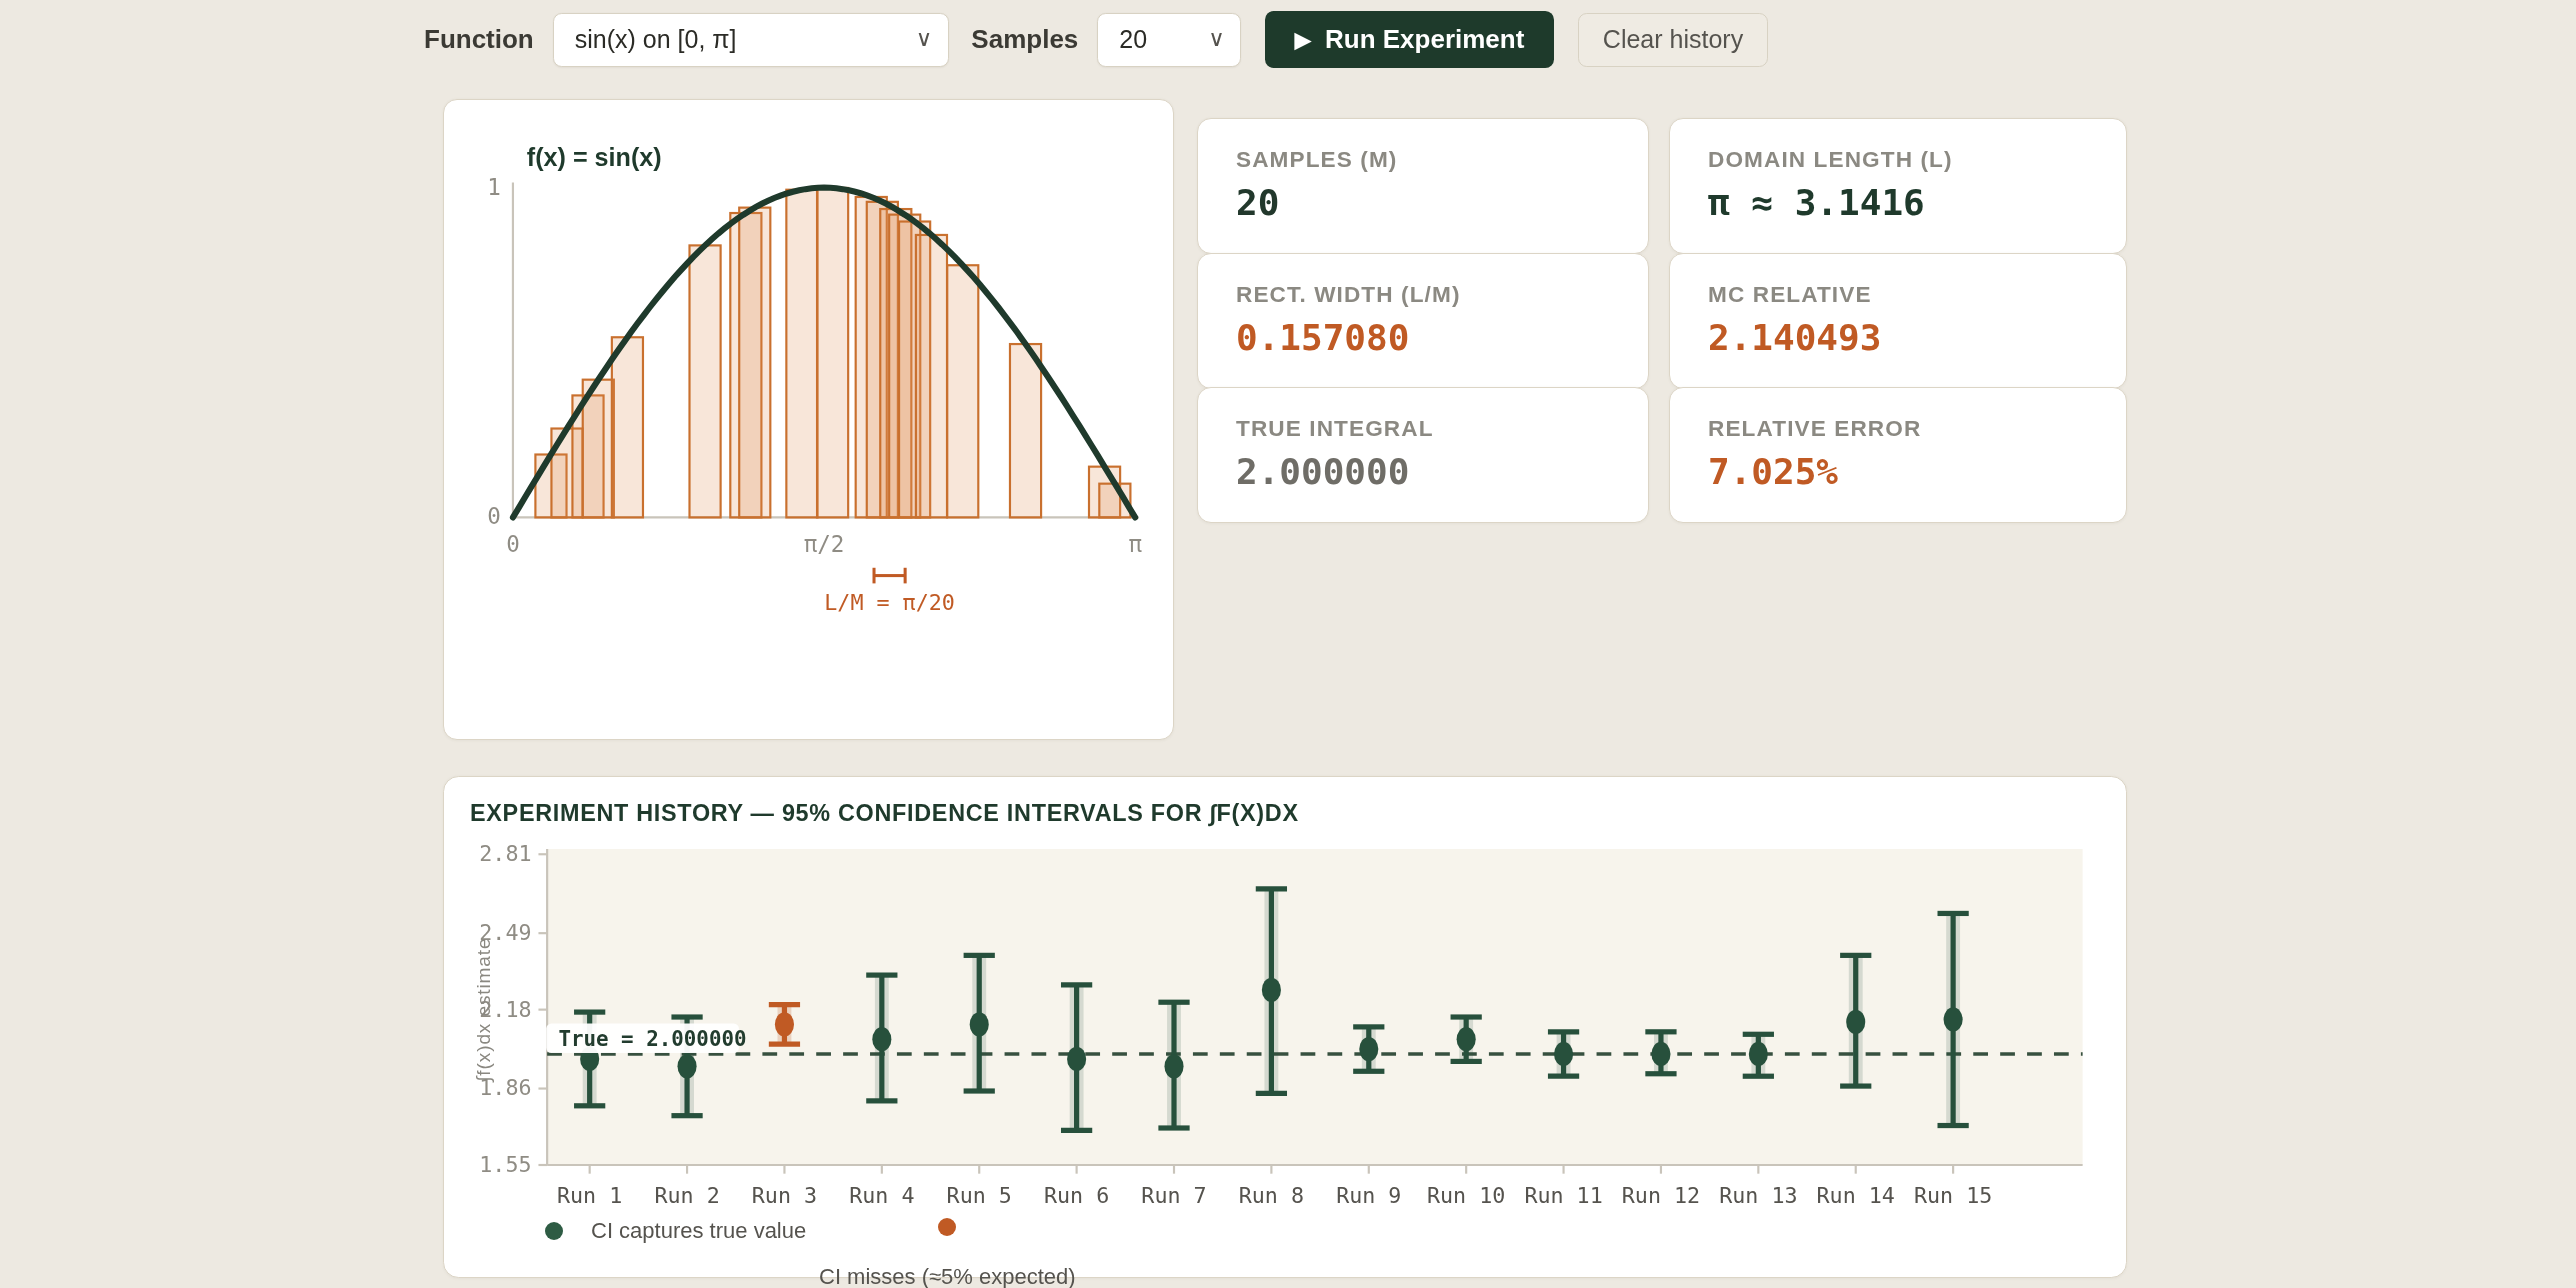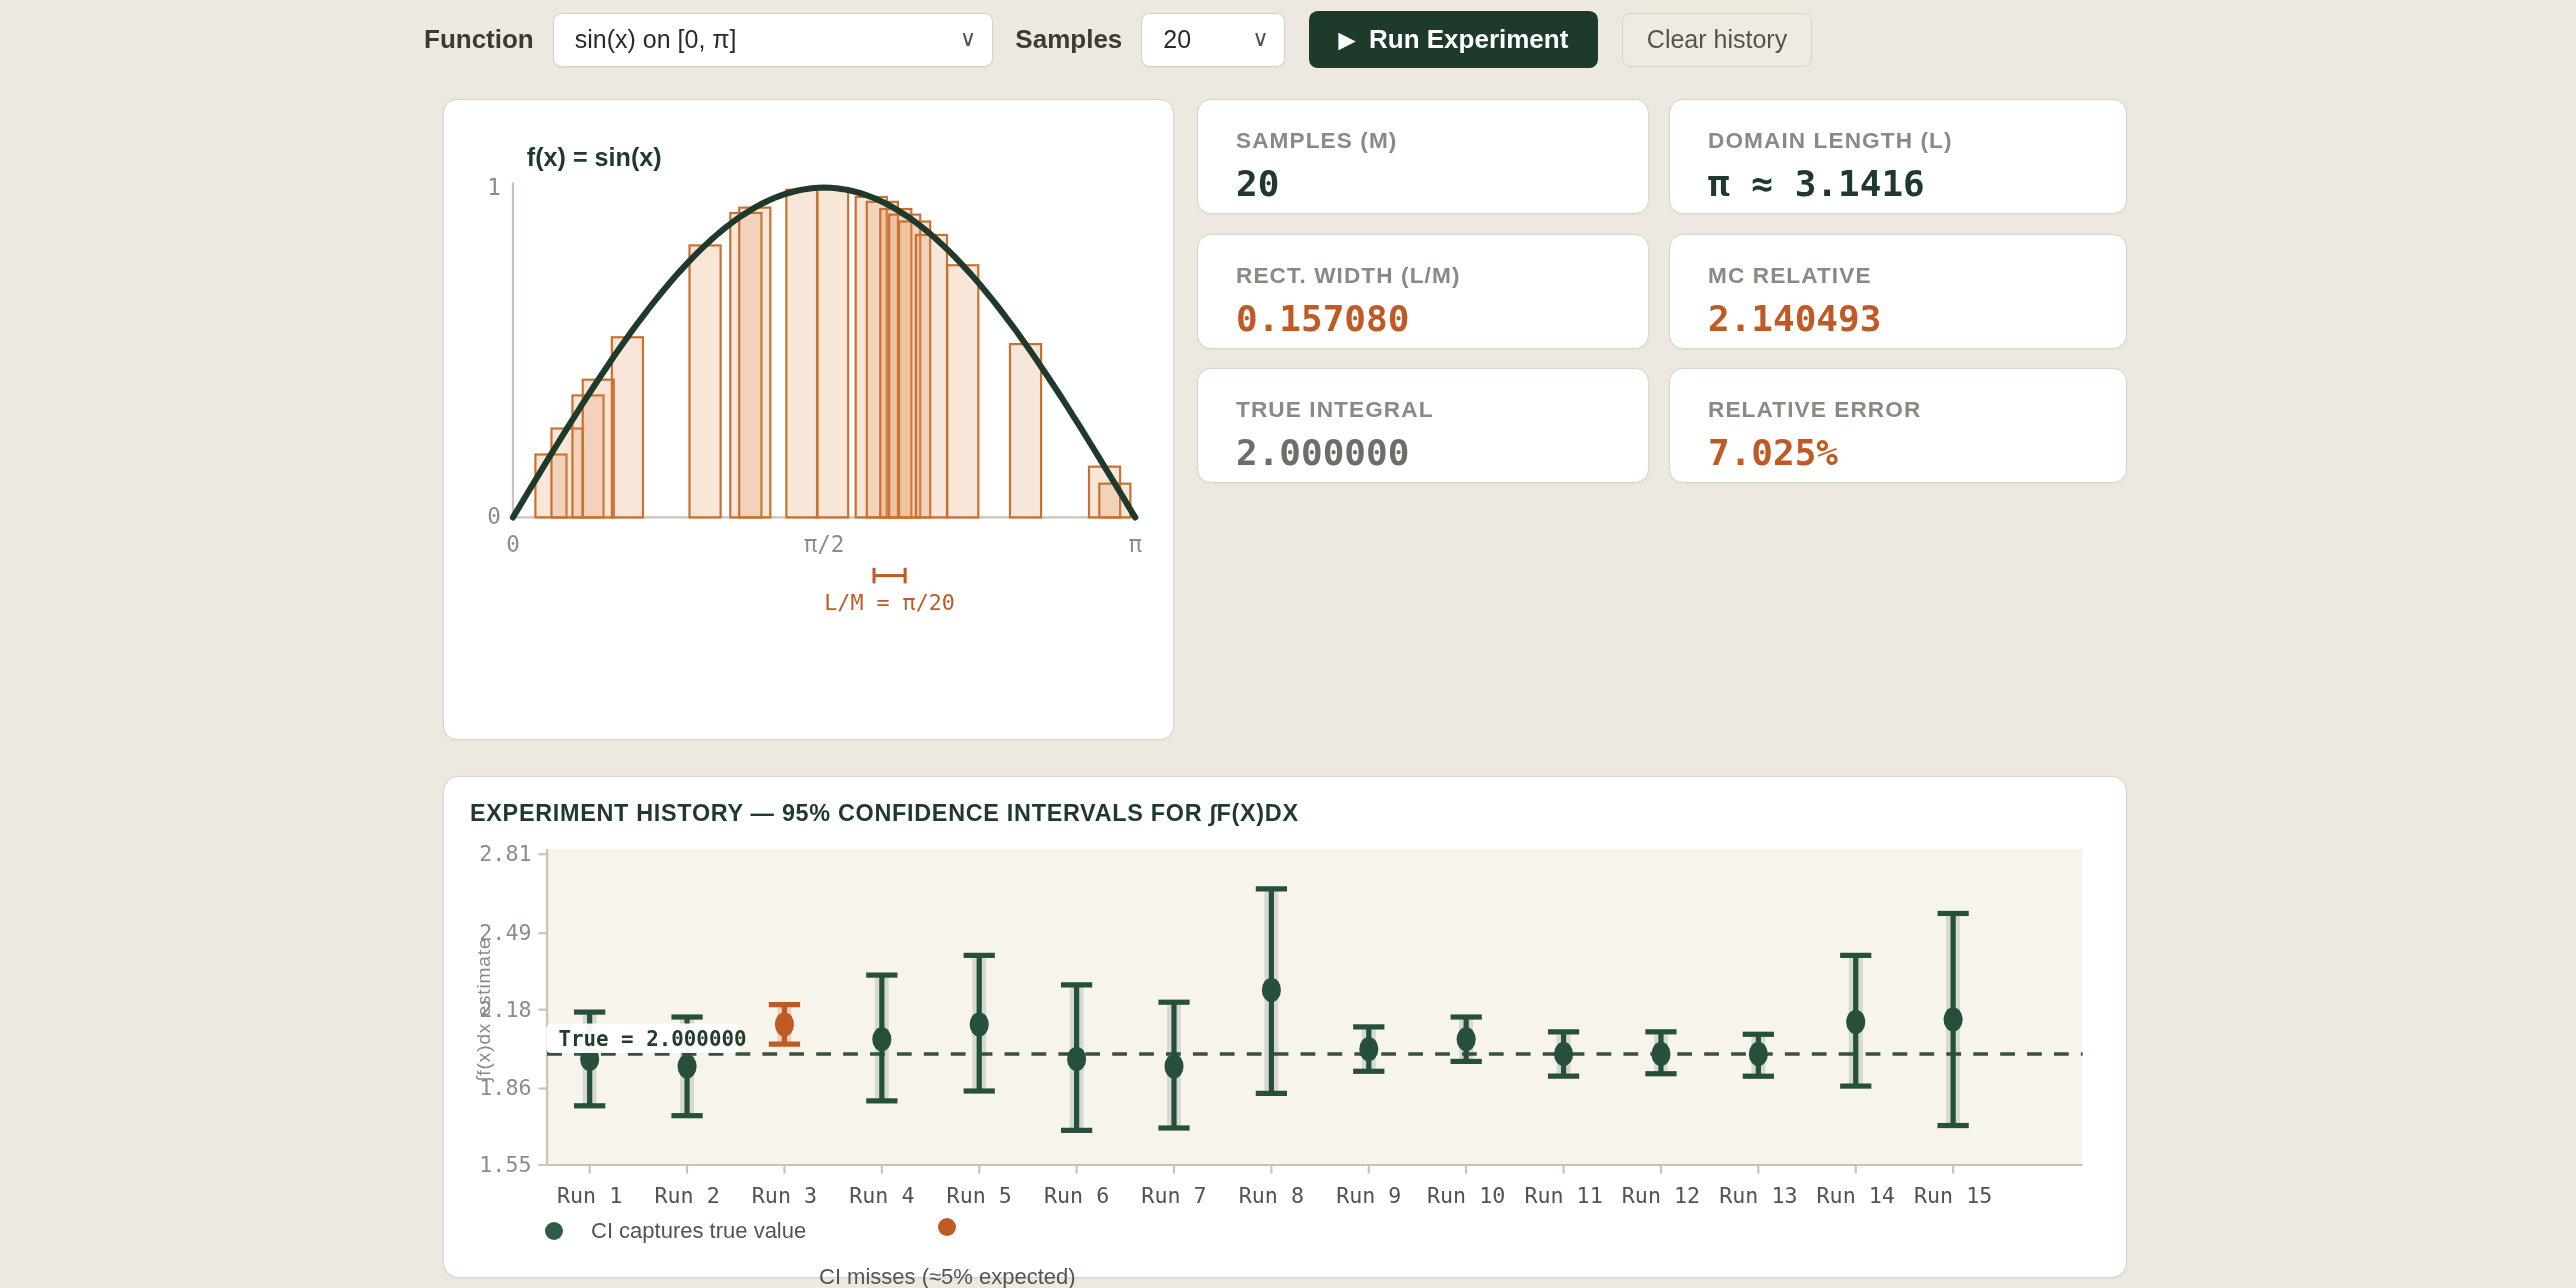--- a/index.html
+++ b/index.html
@@ -13,42 +13,42 @@
 
   
   .toolbar{position:absolute;left:424px;top:11.3px;height:57px;display:flex;align-items:center;}
   .tb-label{font-size:26px;font-weight:700;color:#3B3A34;margin-right:19px;}
   .select{
     position:relative;background:#FFFFFF;border:1.7px solid #D8D2C3;border-radius:8.7px;
     height:54px;display:flex;align-items:center;padding:0 47px 0 21px;box-sizing:border-box;
     font-size:25px;color:#2B2B26;box-shadow:0 0.9px 1.7px rgba(60,50,30,.06);cursor:pointer;
   }
   .select .chev{position:absolute;right:15.6px;top:50%;transform:translateY(-54%);font-size:22.6px;color:#55534E;font-weight:400;}
-  .sel-fn{width:440px;margin-right:22.6px;}
+  .sel-fn{width:396px;margin-right:22.6px;}
   .sel-samples{width:144px;margin-right:24px;}
   .btn-run{
     height:57px;background:#1E3A2B;color:#FFFFFF;border:none;border-radius:8.7px;
     display:flex;align-items:center;gap:14px;padding:0 29.5px;font-size:26px;font-weight:700;
     font-family:"Liberation Sans",sans-serif;cursor:pointer;margin-right:24px;
   }
   .btn-run .play{font-size:21px;line-height:1;}
   .btn-clear{
     height:54px;background:#EFEBE3;color:#55534E;border:1.7px solid #D8D2C3;border-radius:8.7px;
     display:flex;align-items:center;padding:17px 24px;font-size:25px;font-family:"Liberation Sans",sans-serif;cursor:pointer;
   }
 
   
   .card{
     position:absolute;background:#FFFFFF;border:1.7px solid #DCD5C6;border-radius:14px;
     box-shadow:0 0.9px 2.6px rgba(80,70,50,.05);box-sizing:border-box;
   }
   #sin-card{left:443px;top:99px;width:731px;height:641px;}
   #hist-card{left:443px;top:776px;width:1684px;height:502px;border-radius:15.6px;}
 
-  .stat{width:452px;height:115px;}
+  .stat{width:452px;height:136px;margin-top:19px;}
   .stat .lbl{
     position:absolute;left:38px;top:28px;font-size:22.6px;font-weight:700;color:#8B8982;letter-spacing:1.1px;
   }
   .stat .val{position:absolute;left:38px;top:63px;font-size:36px;font-weight:700;}
   .tone-ink{color:#22382C;}
   .tone-green{color:#1F3A2C;}
   .tone-orange{color:#C05A24;}
   .tone-gray{color:#6F6D67;}
 
   

